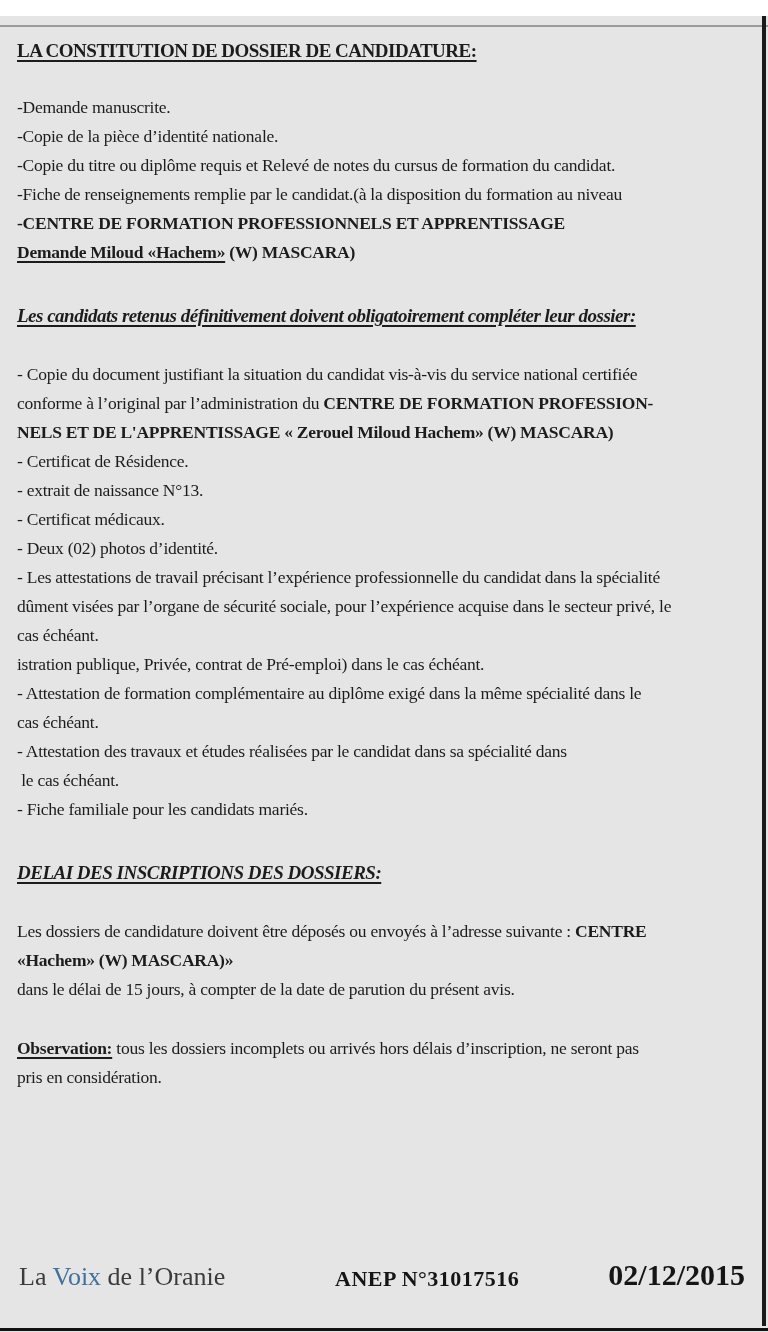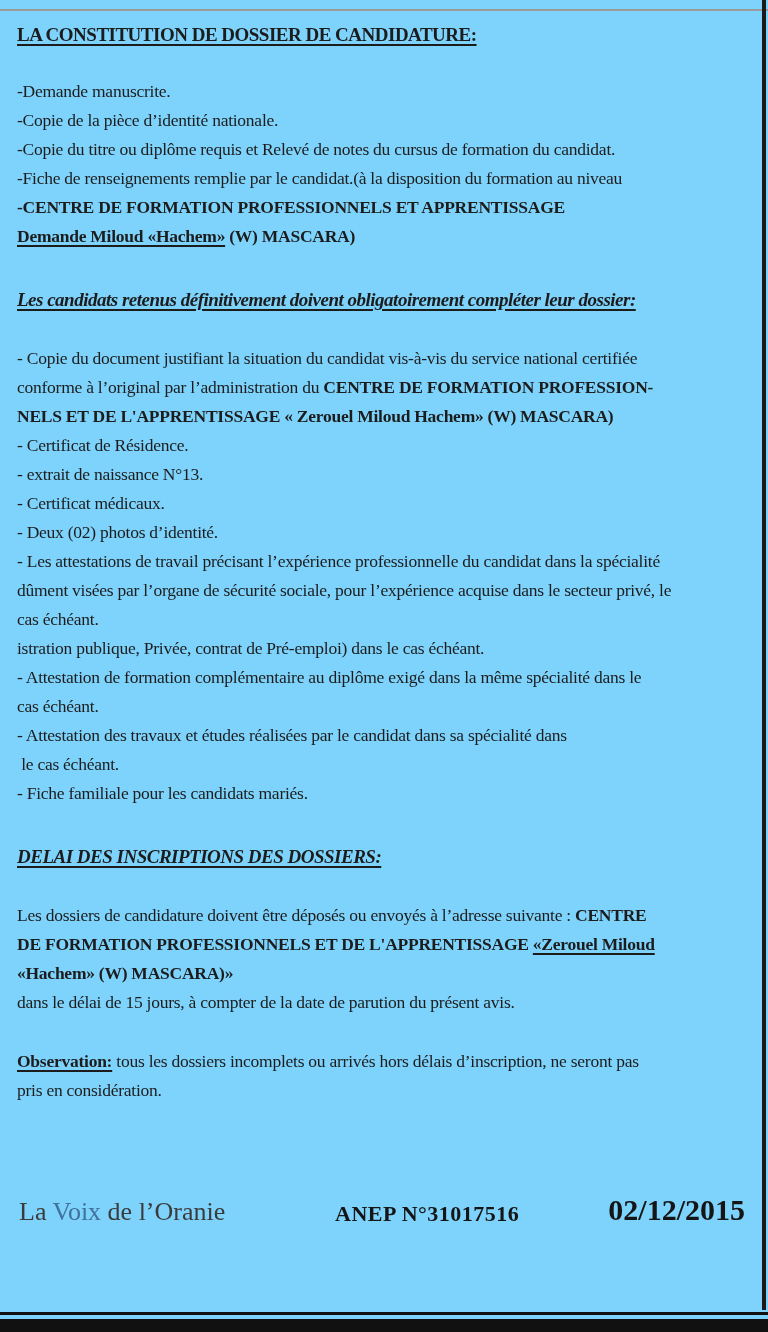--- a/index.html
+++ b/index.html
@@ -5,23 +5,24 @@
   * { margin:0; padding:0; box-sizing:border-box; }
   html,body { width:768px; height:1332px; }
   body {
     background:#ffffff;
     font-family:"Liberation Serif", serif;
     overflow:hidden;
     position:relative;
   }
   .page {
     position:absolute; inset:0;
-    background:#7dd3fc;
+    background:#e5e5e5;
     color:#1c1c1c;
     overflow:hidden;
+    margin-top:16px;
   }
   
   .top-rule   { position:absolute; top:9px;    left:0; width:100%; height:2px;  background:#9a9a9a; }
   .right-rule { position:absolute; top:0;      right:2px; width:4px; height:1310px; background:#1a1a1a; }
   .bottom-thin  { position:absolute; top:1312px; left:0; width:100%; height:3px;  background:#111111; }
   .bottom-thick { position:absolute; top:1319px; left:0; width:100%; height:13px; background:#111111; }
 
   .content {
     position:absolute; top:20px; left:17px; width:736px;
     overflow:visible;
@@ -39,21 +40,21 @@
     letter-spacing:-0.5px;
     font-weight:bold;
   }
   .b { font-weight:bold; }
   .u { text-decoration:underline; text-underline-offset:3px; text-decoration-thickness:1.5px; }
   .block + .block.heading { margin-top:34px;font-style:italic; }
   .block + .block.para    { margin-top:30px; }
   .block + .block.list    { margin-top:28px; }
 
   .footer {
-    position:absolute; top:1191px; left:17px; right:23px; height:42px;
+    position:absolute; top:1240px; left:17px; right:23px; height:42px;
   }
   .brand {
     position:absolute; left:2px; bottom:6px;
     font-size:26px; color:#3b3b3b; white-space:pre;
   }
   .brand .voix { color:#41719c; }
   .anep {
     position:absolute; left:318px; bottom:6px;
     font-size:22px; font-weight:bold; letter-spacing:0.5px; color:#151515;
   }
@@ -100,21 +101,20 @@
         <div class="line"><span class="">cas échéant.</span></div>
         <div class="line"><span class="">- Attestation des travaux et études réalisées par le candidat dans sa spécialité dans</span></div>
         <div class="line"><span class=""> le cas échéant.</span></div>
         <div class="line"><span class="">- Fiche familiale pour les candidats mariés.</span></div>
       </div>
       <div class="block heading">
         <div class="line"><span class="b u">DELAI DES INSCRIPTIONS DES DOSSIERS:</span></div>
       </div>
       <div class="block para">
         <div class="line"><span class="">Les dossiers de candidature doivent être déposés ou envoyés à l’adresse suivante : </span><span class="b ">CENTRE</span></div>
-        <div class="line"><span class="b ">DE FORMATION PROFESSIONNELS ET DE L'APPRENTISSAGE </span><span class="b u">«Zerouel Miloud</span></div>
         <div class="line"><span class="b ">«Hachem» (W) MASCARA)»</span></div>
         <div class="line"><span class="">dans le délai de 15 jours, à compter de la date de parution du présent avis.</span></div>
       </div>
       <div class="block para">
         <div class="line"><span class="b u">Observation:</span><span class=""> tous les dossiers incomplets ou arrivés hors délais d’inscription, ne seront pas</span></div>
         <div class="line"><span class="">pris en considération.</span></div>
       </div>
     </div>
 
   <div class="footer">

